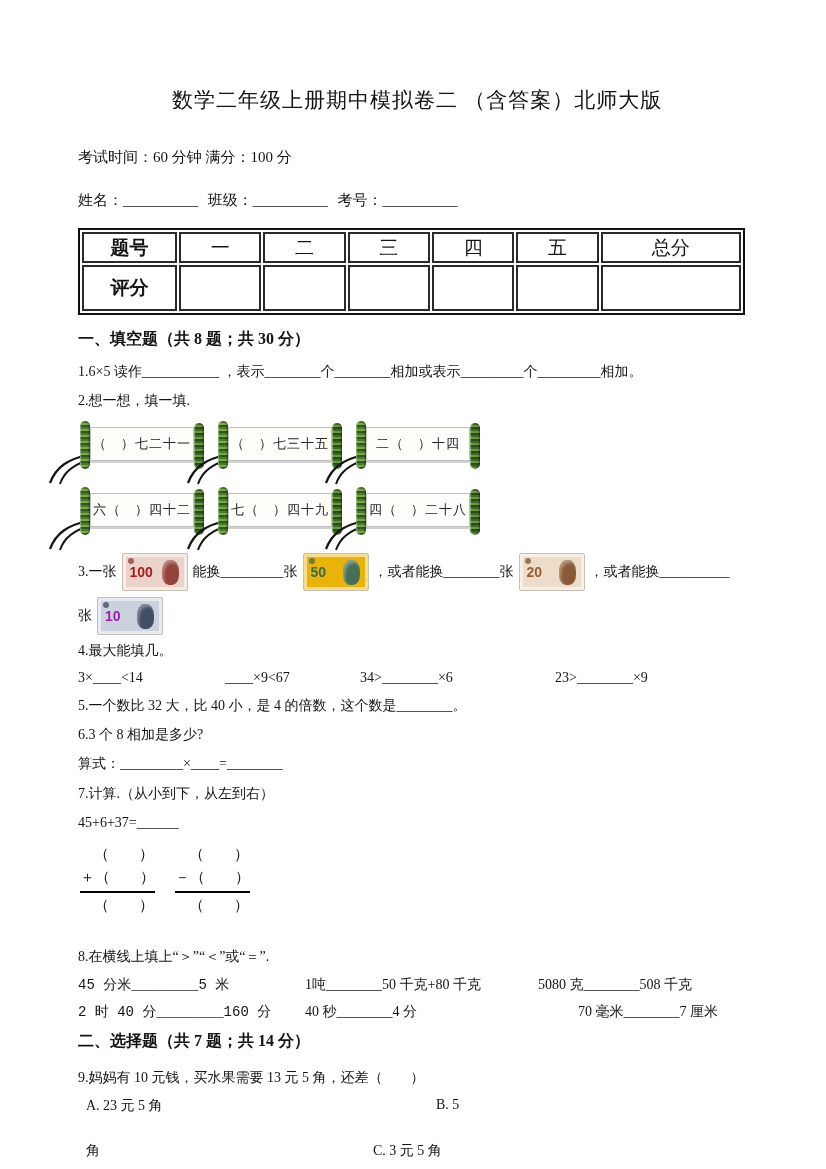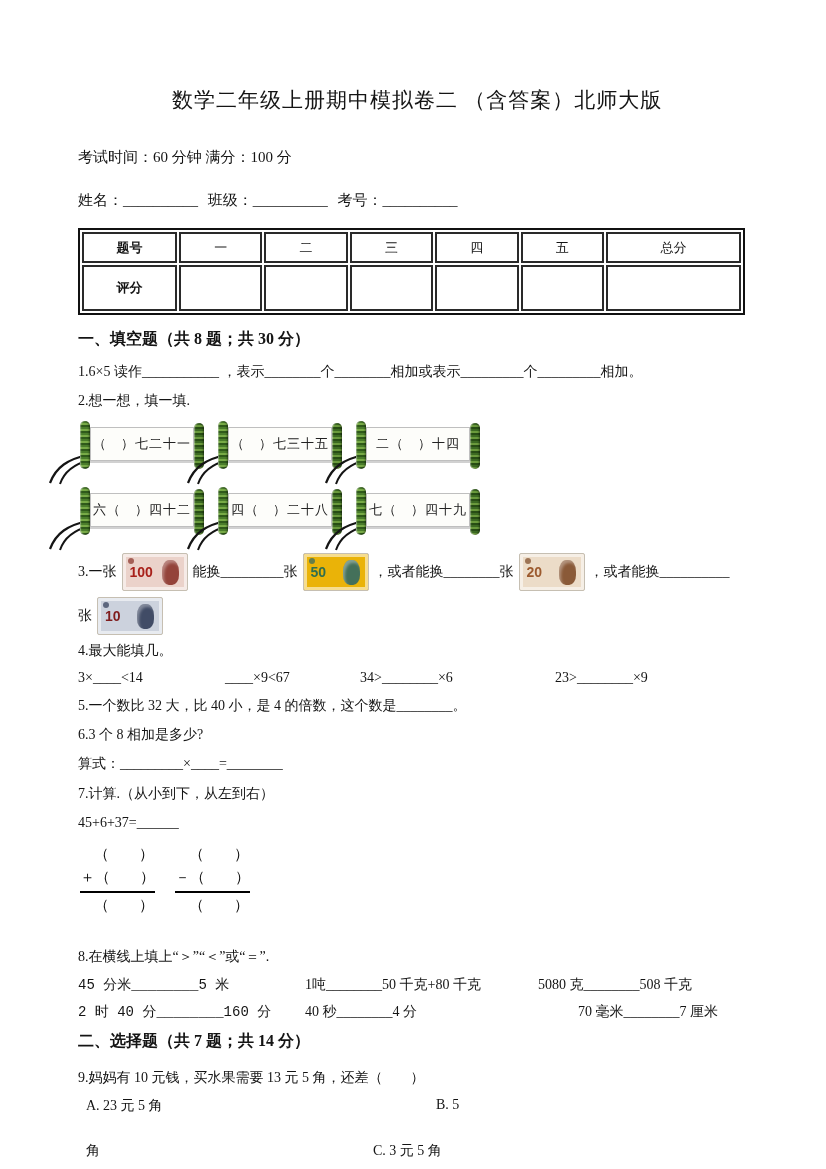--- a/index.html
+++ b/index.html
@@ -30,21 +30,21 @@
     width: 667px;
     border: 2px solid #111;
     border-collapse: separate;
     border-spacing: 2px;
     margin: 0 0 14px 0;
     background: #fff;
   }
   table.score-table td {
     border: 2px solid #2a2a2a;
     text-align: center;
-    font-size: 13px;
+    font-size: 19px;
     padding: 0 2px;
   }
   table.score-table tr.hdr td { height: 31px; }
   table.score-table tr.scr td { height: 46px; }
   table.score-table td.lbl { font-weight: bold; width: 95px; }
 
   .sec-heading { margin: 10px 0 12px 0; font-size: 16px; }
   .q-line { margin: 0 0 9px 0; line-height: 1.45; }
 
   
@@ -91,21 +91,21 @@
   .note-100 { background: #ebd2ca; }
   .note-100 .note-num { color: #a8201a; }
   .note-100 .note-face, .note-100 .note-emblem { background: #94433a; }
   .note-50 { background: #eab308; }
   .note-50 .note-num { color: #2f6e4f; }
   .note-50 .note-face, .note-50 .note-emblem { background: #44705a; }
   .note-20 { background: #ecdcc8; }
   .note-20 .note-num { color: #9c5a2e; }
   .note-20 .note-face, .note-20 .note-emblem { background: #8a5a38; }
   .note-10 { background: #ccd2dd; }
-  .note-10 .note-num { color: #7f1d1d; }
+  .note-10 .note-num { color: #a21caf; }
   .note-10 .note-face, .note-10 .note-emblem { background: #414c66; }
 
   .q3-line { display: flex; align-items: center; margin-bottom: 6px; white-space: nowrap; }
 
   .q4-items { display: flex; margin: 0 0 10px 0; }
   .q4-items span:nth-child(1) { width: 147px; }
   .q4-items span:nth-child(2) { width: 135px; }
   .q4-items span:nth-child(3) { width: 195px; }
 
   .vforms { display: flex; gap: 20px; margin: 4px 0 30px 2px; font-size: 15px; }
@@ -214,32 +214,32 @@
         </div>
       <div class="roller right"></div>
     </div>
     <div class="scroll">
       <svg class="tassel" width="44" height="32" viewBox="0 0 44 32">
           <path d="M40 2 C20 6 8 14 2 30" stroke="#151515" stroke-width="2.2" fill="none"></path>
           <path d="M42 7 C26 11 16 19 12 31" stroke="#151515" stroke-width="2" fill="none"></path>
         </svg>
       <div class="roller left"></div>
       <div class="paper">
+          <span>七（　）四十九</span>
+        </div>
+      <div class="roller right"></div>
+    </div>
+    <div class="scroll">
+      <svg class="tassel" width="44" height="32" viewBox="0 0 44 32">
+          <path d="M40 2 C20 6 8 14 2 30" stroke="#151515" stroke-width="2.2" fill="none"></path>
+          <path d="M42 7 C26 11 16 19 12 31" stroke="#151515" stroke-width="2" fill="none"></path>
+        </svg>
+      <div class="roller left"></div>
+      <div class="paper">
           <span>四（　）二十八</span>
-        </div>
-      <div class="roller right"></div>
-    </div>
-    <div class="scroll">
-      <svg class="tassel" width="44" height="32" viewBox="0 0 44 32">
-          <path d="M40 2 C20 6 8 14 2 30" stroke="#151515" stroke-width="2.2" fill="none"></path>
-          <path d="M42 7 C26 11 16 19 12 31" stroke="#151515" stroke-width="2" fill="none"></path>
-        </svg>
-      <div class="roller left"></div>
-      <div class="paper">
-          <span>七（　）四十九</span>
         </div>
       <div class="roller right"></div>
     </div>
   </div>
 
   <div class="q3-line">
     <span>3.一张</span>
     <span class="note note-100">
       <span class="note-emblem"></span>
       <span class="note-num">100</span>

